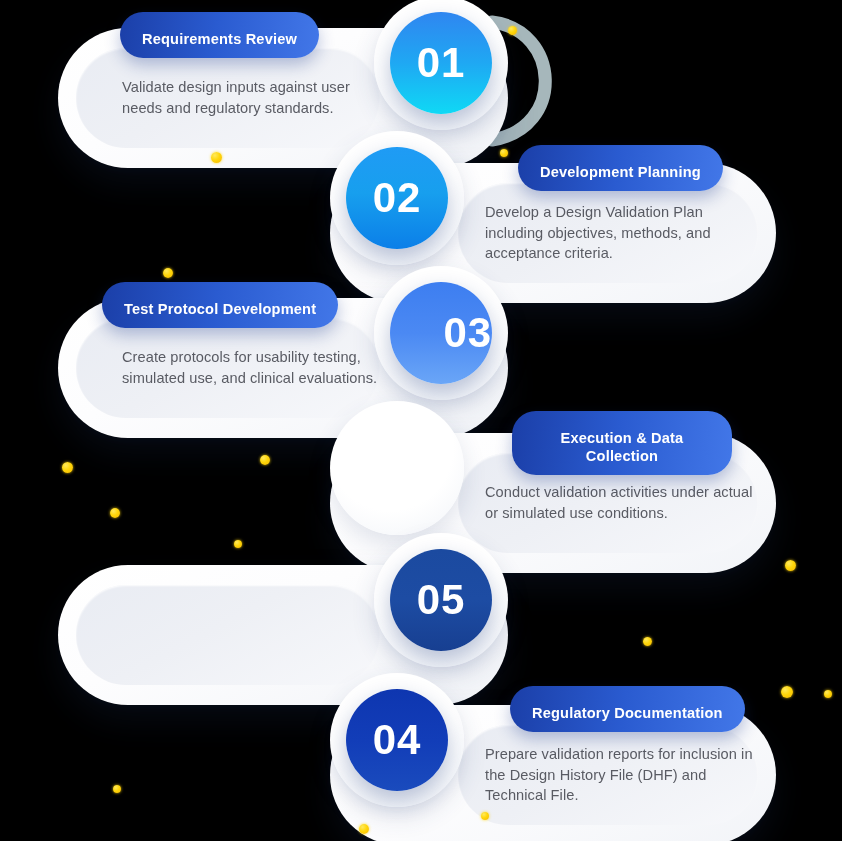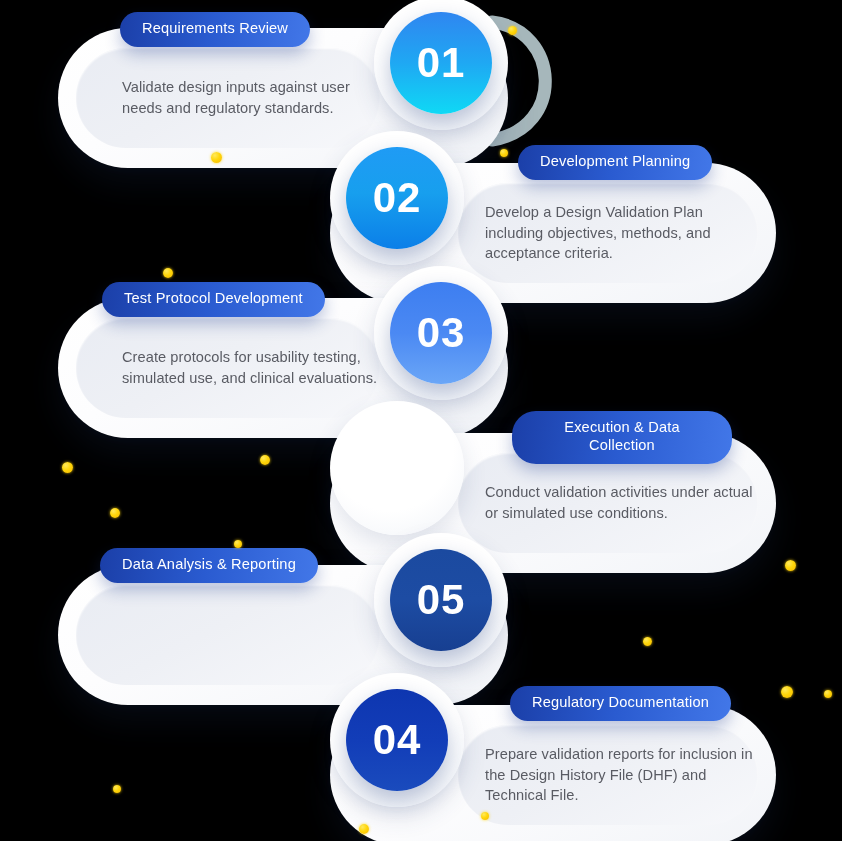--- a/index.html
+++ b/index.html
@@ -112,24 +112,24 @@
     box-shadow: 0 10px 24px rgba(40, 62, 110, 0.14);
   }
   .row.left  .halo { right: 0px; }
   .row.right .halo { left: 0px;  }
 
   
   .pill {
     position: absolute;
     z-index: 7;
     border-radius: 24px;
-    padding: 7px 22px 10px;
+    padding: 18px 22px 10px;
     color: #ffffff;
     font-size: 14.6px;
-    font-weight: 400;
+    font-weight: 700;
     letter-spacing: 0.012em;
     text-align: center;
     line-height: 1.24;
     background: linear-gradient(96deg, #1b3fa8 0%, #2a5bd0 48%, #4277e8 100%);
     box-shadow: 0 7px 16px rgba(25, 55, 140, 0.30);
     white-space: nowrap;
   }
   .pill.wrap { white-space: normal; width: 176px; }
 
   .sr { position: absolute; width: 1px; height: 1px; overflow: hidden; clip: rect(0 0 0 0); }
@@ -203,21 +203,21 @@
     <div class="pill" style="left:188px; top:-18px;">
       <span>Development Planning</span>
     </div>
   </div>
 
   <div class="row left" style="left:58px; top:298px; width:450px;">
     <div class="shell"></div>
     <div class="panel"></div>
     <div class="desc">Create protocols for usability testing, simulated use, and clinical evaluations.</div>
     <div class="halo"></div>
-    <div class="circle" style="background:linear-gradient(180deg,#3d7ef0 0%,#4b89f3 50%,#6aa6f7 100%);">
+    <div class="circle" style="background:linear-gradient(180deg,#3d7ef0 0%,#4b89f3 50%,#6aa6f7 100%);justify-content:flex-end;">
       <span>03</span>
     </div>
     <div class="pill" style="left:44px; top:-16px;">
       <span>Test Protocol Development</span>
     </div>
   </div>
 
   <div class="row right" style="left:330px; top:433px; width:446px;">
     <div class="shell"></div>
     <div class="panel"></div>
@@ -228,23 +228,20 @@
     </div>
   </div>
 
   <div class="row left" style="left:58px; top:565px; width:450px;">
     <div class="shell"></div>
     <div class="panel"></div>
     <div class="halo"></div>
     <div class="circle" style="background:linear-gradient(180deg,#1b4aa0 0%,#1d4ca3 50%,#173f91 100%);">
       <span>05</span>
     </div>
-    <div class="pill" style="left:42px; top:-17px;">
-      <span>Data Analysis &amp; Reporting</span>
-    </div>
   </div>
 
   <div class="row right" style="left:330px; top:705px; width:446px;">
     <div class="shell"></div>
     <div class="panel"></div>
     <div class="desc">Prepare validation reports for inclusion in the Design History File (DHF) and Technical File.</div>
     <div class="halo"></div>
     <div class="circle" style="background:linear-gradient(180deg,#0e36b0 0%,#123db8 50%,#1a4bbd 100%);">
       <span>04</span>
     </div>

